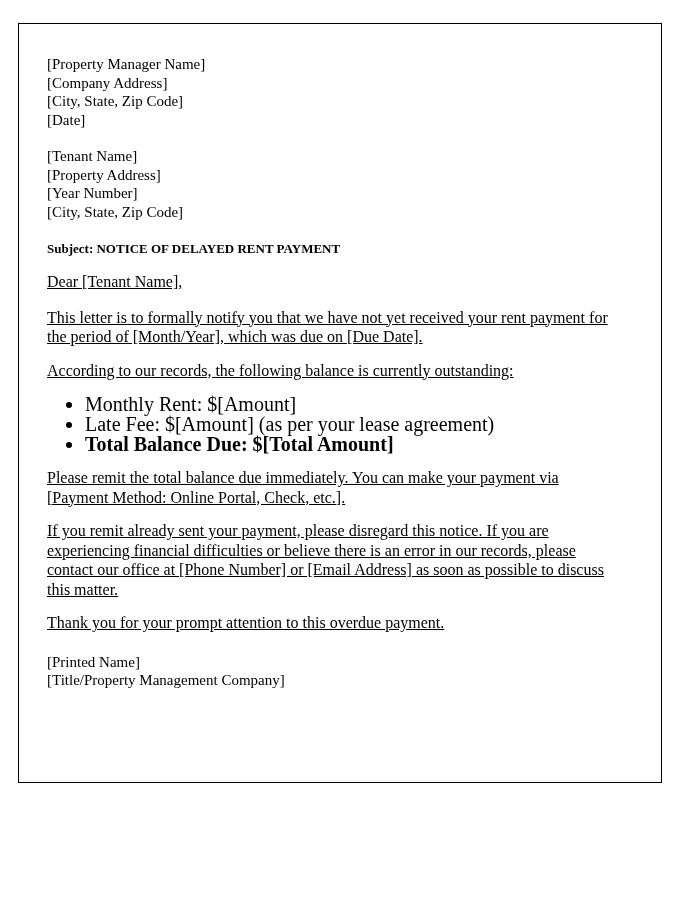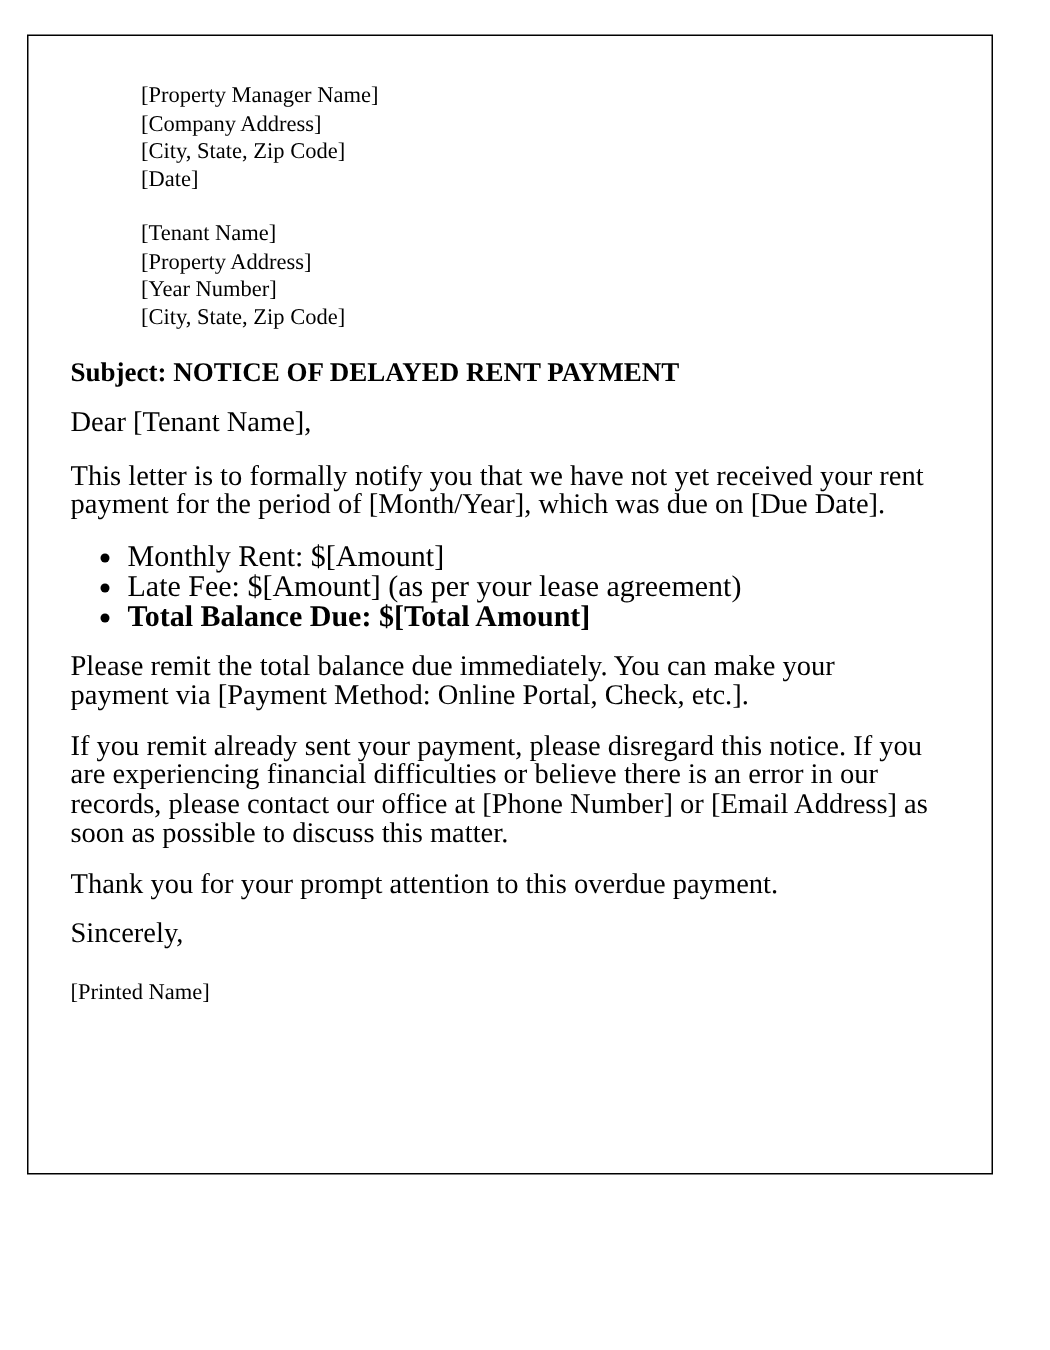--- a/index.html
+++ b/index.html
@@ -32,38 +32,38 @@
   .letter-body {
     padding: 31px 40px 0 28px;
   }
   .addr-block {
     font-size: 15px;
     line-height: 18.5px;
     margin: 0 0 18px 0;
   }
   .addr-line {
     white-space: pre;
-    margin-left: 47px;
   }
   .subject {
-    font-size: 18px;
+    font-size: 13px;
     line-height: 19px;
     margin: 0 0 14px 0;
   }
   .subject .subject-label {
     font-weight: bold;
   }
   .subject .subject-text {
     font-weight: bold;
   }
   p.para {
-    font-size: 19px;
+    font-size: 16px;
     line-height: 19.5px;
     margin: 0 0 14px 0;
     text-align: left;
+    text-decoration: underline;
   }
   p.salutation {
     margin-bottom: 16px;
   }
   ul.balance-list {
     margin: 0 0 14px 0;
     padding-left: 38px;
     list-style-type: disc;
   }
   ul.balance-list li {
@@ -109,34 +109,35 @@
 
       <div class="subject">
         <span class="subject-label">Subject:</span>
         <span class="subject-text">NOTICE OF DELAYED RENT PAYMENT</span>
       </div>
 
       <p class="para salutation">Dear [Tenant Name],</p>
 
       <p class="para">This letter is to formally notify you that we have not yet received your rent payment for the period of [Month/Year], which was due on [Due Date].</p>
 
+      <p class="para">According to our records, the following balance is currently outstanding:</p>
 
       <ul class="balance-list">
         <li>Monthly Rent: $[Amount]</li>
         <li>Late Fee: $[Amount] (as per your lease agreement)</li>
         <li class="bold-item">Total Balance Due: $[Total Amount]</li>
       </ul>
 
       <p class="para">Please remit the total balance due immediately. You can make your payment via [Payment Method: Online Portal, Check, etc.].</p>
 
       <p class="para">If you remit already sent your payment, please disregard this notice. If you are experiencing financial difficulties or believe there is an error in our records, please contact our office at [Phone Number] or [Email Address] as soon as possible to discuss this matter.</p>
 
       <p class="para">Thank you for your prompt attention to this overdue payment.</p>
 
-      <p class="para closing">Sincerely,</p>
 
       <div class="sign-block">
         <div class="sign-line">[Printed Name]</div>
+        <div class="sign-line">[Title/Property Management Company]</div>
       </div>
 
     </div>
   </div>
 </div>
 
 </body></html>

